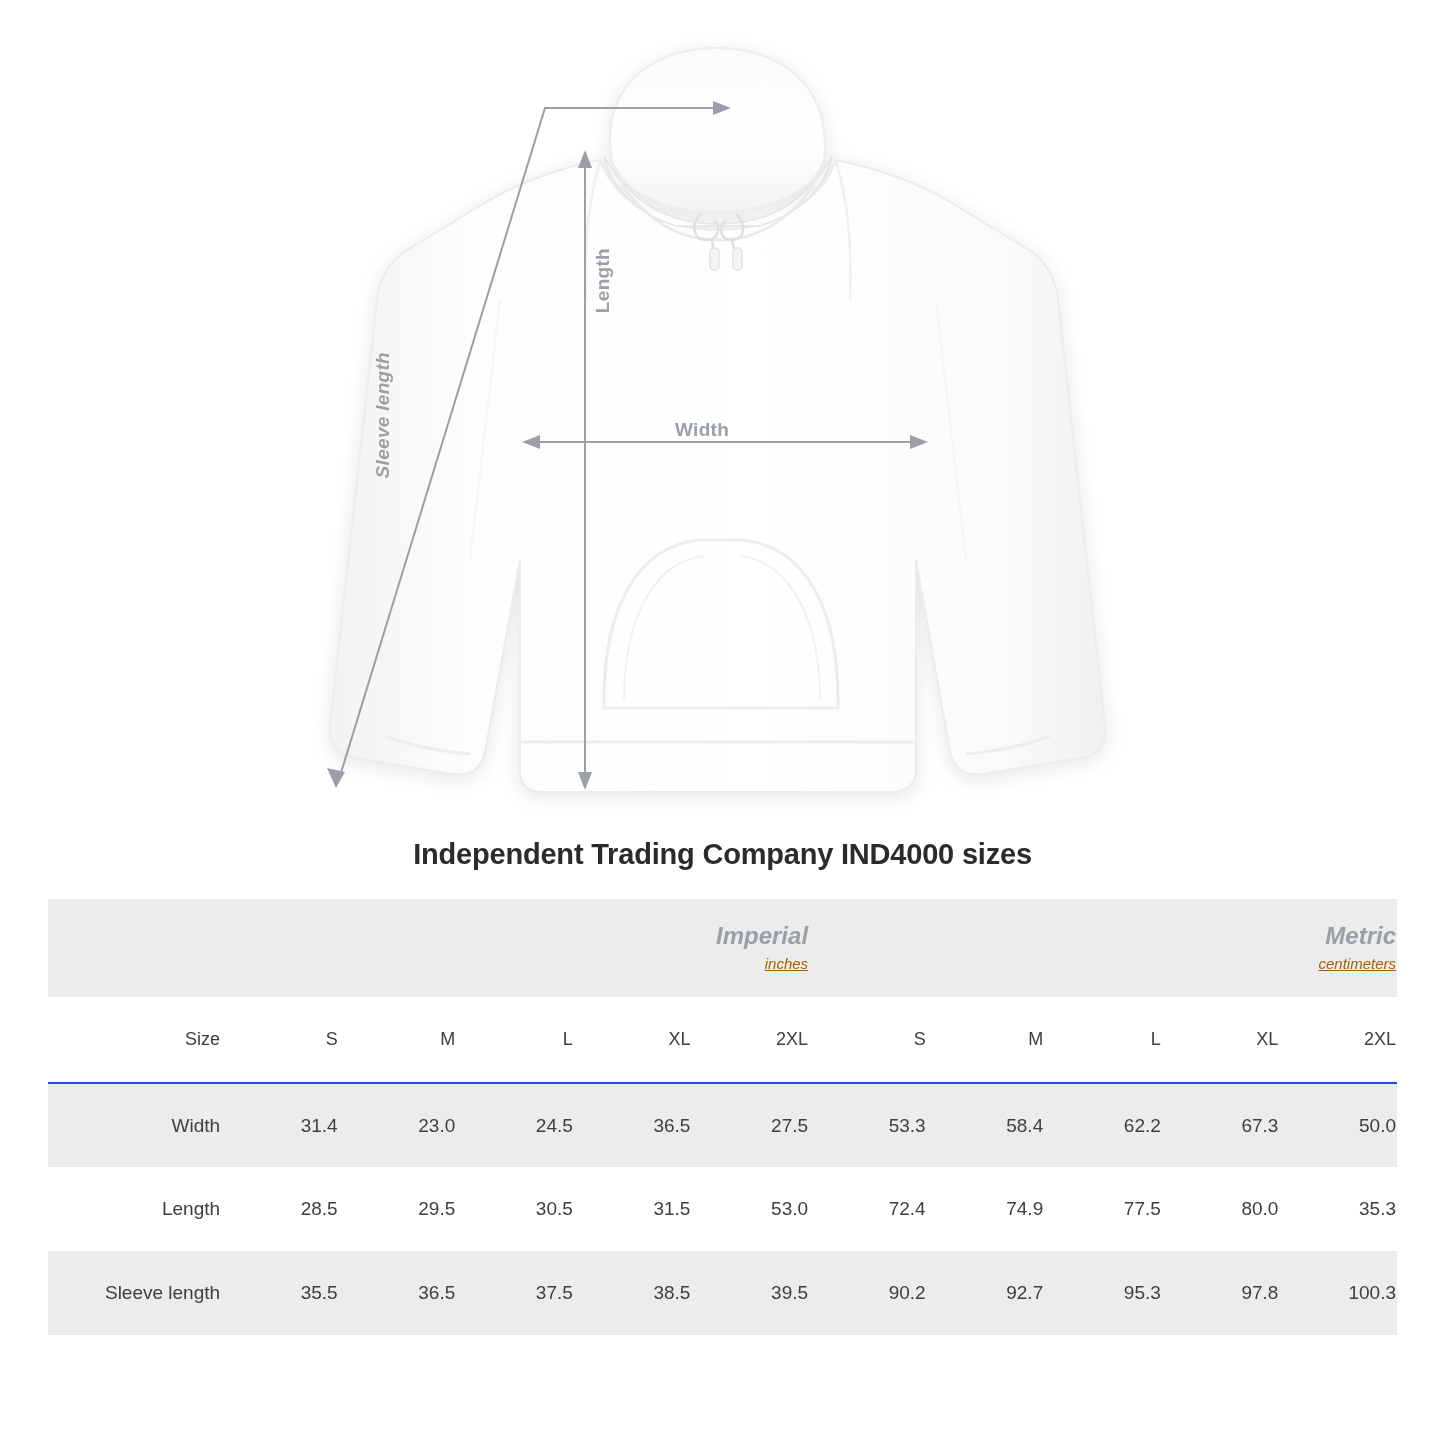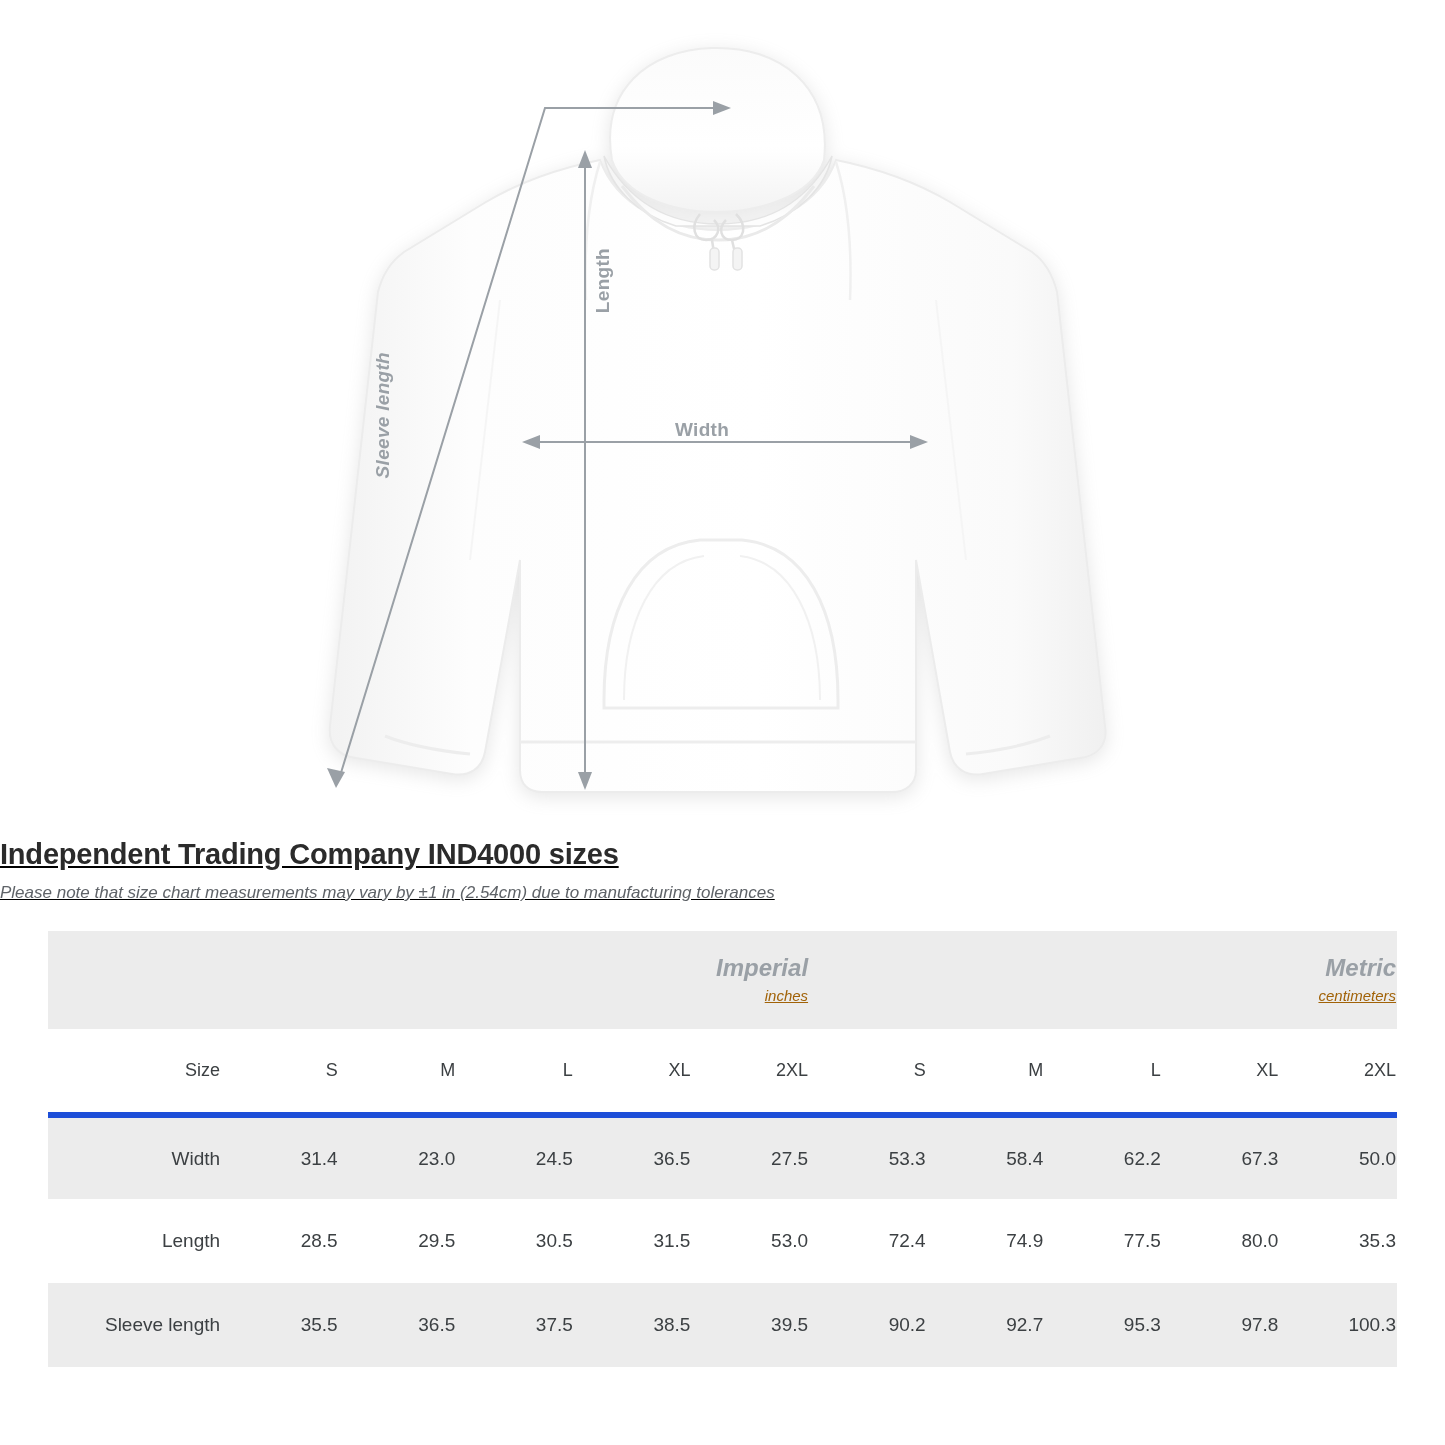--- a/index.html
+++ b/index.html
@@ -52,22 +52,22 @@
     left: 372px;
     top: 352px;
     writing-mode: vertical-rl;
     transform: rotate(180deg);
     transform-origin: center;
     font-style: italic;
   }
 
   
   #title-block {
+    text-align: center;
     margin-top: 8px;
-    text-decoration: underline;
   }
   #chart-title {
     font-size: 29px;
     font-weight: bold;
     color: #2b2b2b;
     letter-spacing: -0.2px;
   }
   #chart-note {
     font-size: 17px;
     font-style: italic;
@@ -106,21 +106,21 @@
     font-style: italic;
     color: #a16207;
     line-height: 1.6;
     text-decoration: underline;
   }
   tr.head-row td {
     height: 86px;
     font-size: 18px;
     color: #3c4043;
     background: #ffffff;
-    border-bottom: 6px solid #1d4ed8;
+    border-bottom: 2px solid #1d4ed8;
   }
   tr.head-row td.rowhead { font-weight: bold; color: #3c4043; }
   tr.data-row td {
     height: 84px;
     font-size: 19px;
     color: #3c4043;
   }
   tr.data-row td.rowhead {
     font-weight: bold;
     font-size: 19px;
@@ -237,21 +237,20 @@
       </g>
     </svg>
 
     <div class="meas-label" id="label-length">Length</div>
     <div class="meas-label" id="label-width">Width</div>
     <div class="meas-label" id="label-sleeve">Sleeve length</div>
   </div>
 
   <div id="title-block">
     <div id="chart-title">Independent Trading Company IND4000 sizes</div>
-    <div id="chart-note">Please note that size chart measurements may vary by ±1 in (2.54cm) due to manufacturing tolerances</div>
   </div>
 
   <div id="size-table-wrap">
     <table id="size-table">
       <colgroup>
         <col class="c0">
           <col class="cell">
           <col class="cell">
           <col class="cell">
           <col class="cell">

